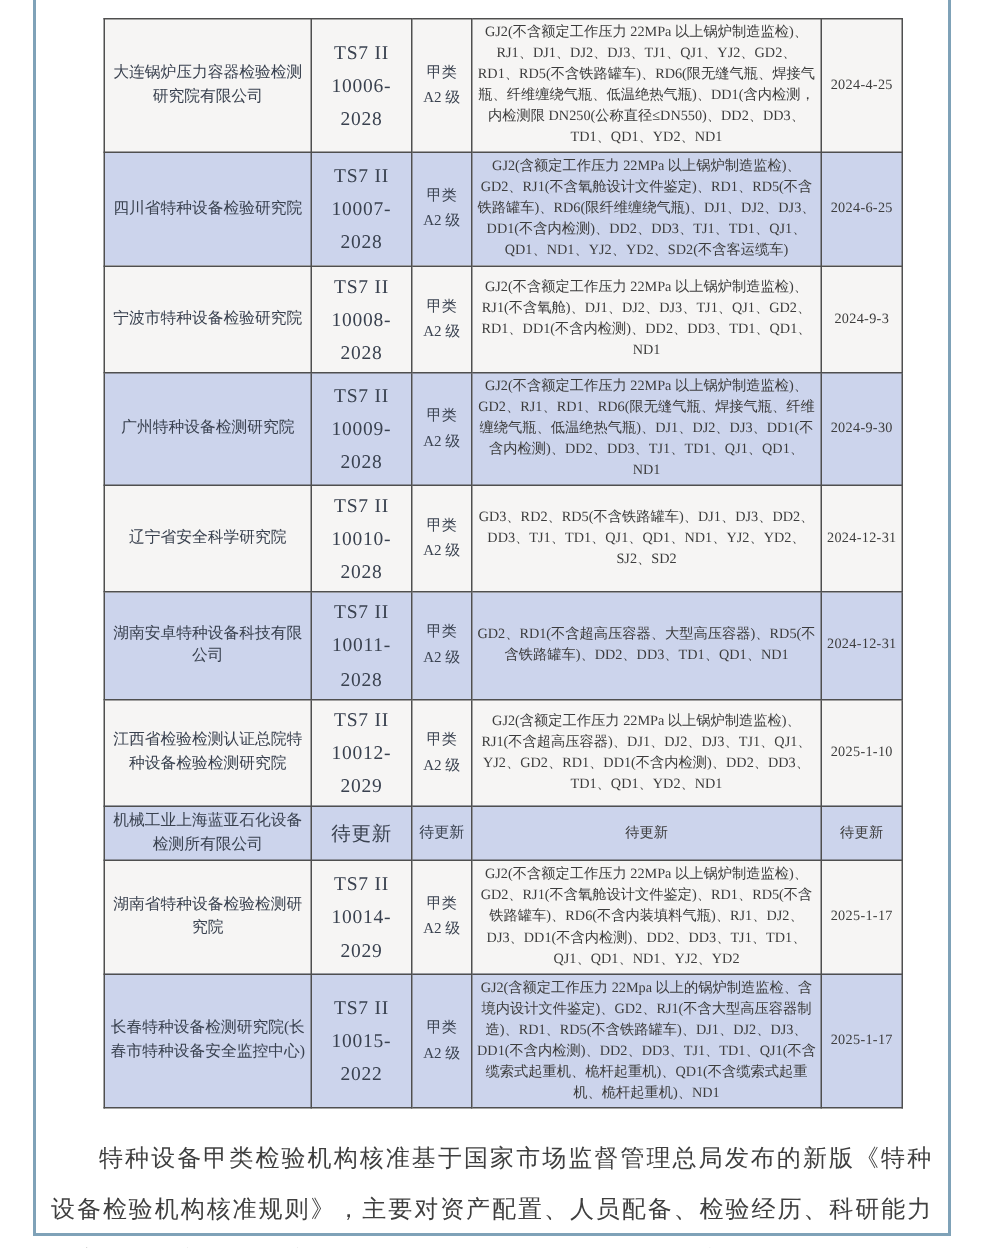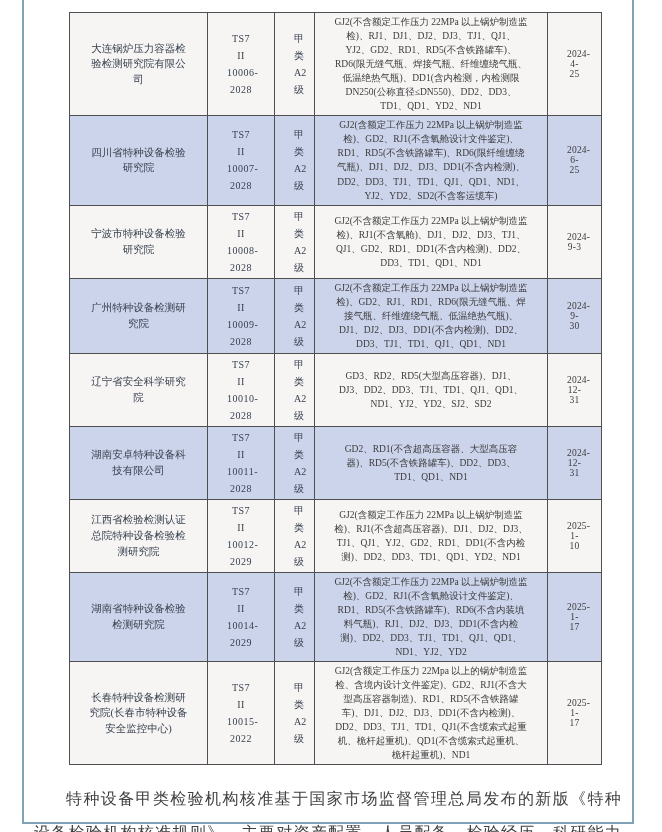--- a/index.html
+++ b/index.html
@@ -10,37 +10,37 @@
   .frame{
     position:absolute;left:22px;top:-4px;width:612px;height:828px;
     border:2px solid #7fa2b8;border-top:none;background:#ffffff;box-sizing:border-box;
   }
   table.cert-table{
     margin:16px 0 0 45px;border-collapse:collapse;table-layout:fixed;width:532px;
     font-family:"Liberation Serif","DejaVu Serif",serif;color:#39414f;
   }
   .cert-table td{
     border:1px solid #4f4f4f;text-align:center;vertical-align:middle;
-    padding:2px 19px;box-sizing:border-box;
+    padding:2px 3px;box-sizing:border-box;
   }
   .cert-table tr:nth-child(odd) td{background:#f6f5f4;}
   .cert-table tr:nth-child(even) td{background:#ccd4ec;}
   .cert-table tr:nth-child(1){height:76px;}
   .cert-table tr:nth-child(2){height:72px;}
   .cert-table tr:nth-child(3){height:56px;}
   .cert-table tr:nth-child(4){height:73px;}
   .cert-table tr:nth-child(5){height:40px;}
   .cert-table tr:nth-child(6){height:37px;}
   .cert-table tr:nth-child(7){height:57px;}
   .cert-table tr:nth-child(8){height:34px;}
   .cert-table tr:nth-child(9){height:57px;}
   .cert-table tr:nth-child(10){height:84px;}
   .cert-table tr:nth-child(11){height:34px;}
   .td-inst{font-size:10.5px;line-height:1.5;margin-left:10px;}
-  .td-cert{font-size:10px;line-height:1.7;letter-spacing:.5px;margin-top:32px;}
+  .td-cert{font-size:13px;line-height:1.7;letter-spacing:.5px;margin-top:32px;}
   .td-class{font-size:10px;line-height:1.7;}
   .td-scope{font-size:9.5px;line-height:1.48;color:#3c3c3c;}
   .td-date{font-size:9.5px;color:#3c3c3c;letter-spacing:.2px;font-family:Liberation Serif, serif;}
   .article{
     margin:17px 10px 0 10px;color:#3f3f3f;font-size:16px;line-height:34px;
     letter-spacing:1.2px;text-align:justify;text-indent:2em;
   }
 </style>
 </head>
 <body>
@@ -111,21 +111,21 @@
       <tr>
         <td class="td-inst">辽宁省安全科学研究院</td>
         <td class="td-cert">
             <div>TS7 II</div>
             <div>10010-2028</div>
           </td>
         <td class="td-class">
             <div>甲类</div>
             <div>A2 级</div>
           </td>
-        <td class="td-scope">GD3、RD2、RD5(大型高压容器)、DJ1、DJ3、DD2、DD3、TJ1、TD1、QJ1、QD1、ND1、YJ2、YD2、SJ2、SD2</td>
+        <td class="td-scope">GD3、RD2、RD5(不含铁路罐车)、DJ1、DJ3、DD2、DD3、TJ1、TD1、QJ1、QD1、ND1、YJ2、YD2、SJ2、SD2</td>
         <td class="td-date">2024-12-31</td>
       </tr>
       <tr>
         <td class="td-inst">湖南安卓特种设备科技有限公司</td>
         <td class="td-cert">
             <div>TS7 II</div>
             <div>10011-2028</div>
           </td>
         <td class="td-class">
             <div>甲类</div>
@@ -139,20 +139,33 @@
         <td class="td-cert">
             <div>TS7 II</div>
             <div>10012-2029</div>
           </td>
         <td class="td-class">
             <div>甲类</div>
             <div>A2 级</div>
           </td>
         <td class="td-scope">GJ2(含额定工作压力 22MPa 以上锅炉制造监检)、RJ1(不含超高压容器)、DJ1、DJ2、DJ3、TJ1、QJ1、YJ2、GD2、RD1、DD1(不含内检测)、DD2、DD3、TD1、QD1、YD2、ND1</td>
         <td class="td-date">2025-1-10</td>
+      </tr>
+      <tr>
+        <td class="td-inst">机械工业上海蓝亚石化设备检测所有限公司</td>
+        <td class="td-cert">
+            <div>待更新</div>
+            <div></div>
+          </td>
+        <td class="td-class">
+            <div>待更新</div>
+            <div></div>
+          </td>
+        <td class="td-scope">待更新</td>
+        <td class="td-date">待更新</td>
       </tr>
       <tr>
         <td class="td-inst">湖南省特种设备检验检测研究院</td>
         <td class="td-cert">
             <div>TS7 II</div>
             <div>10014-2029</div>
           </td>
         <td class="td-class">
             <div>甲类</div>
             <div>A2 级</div>

